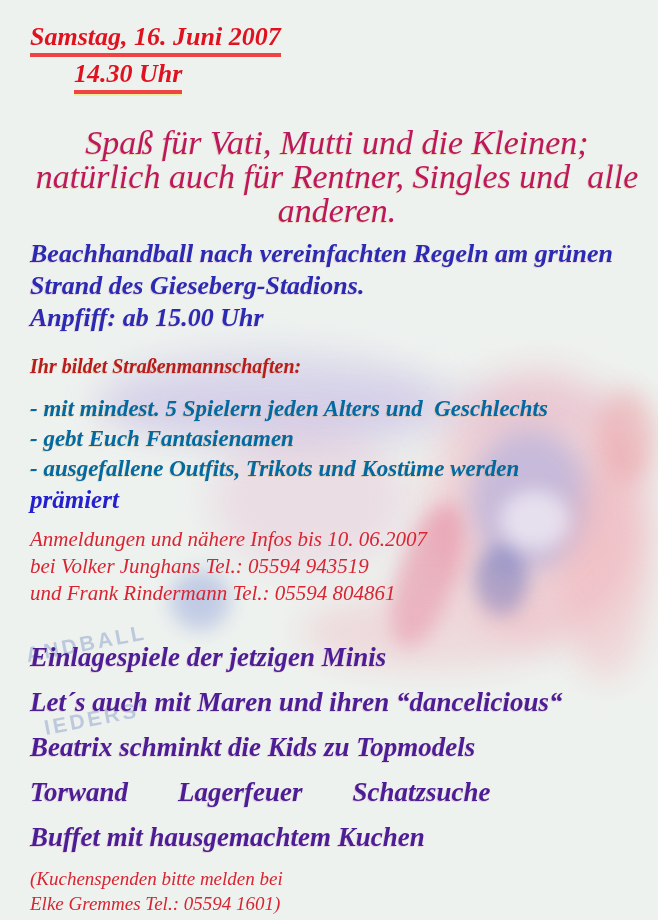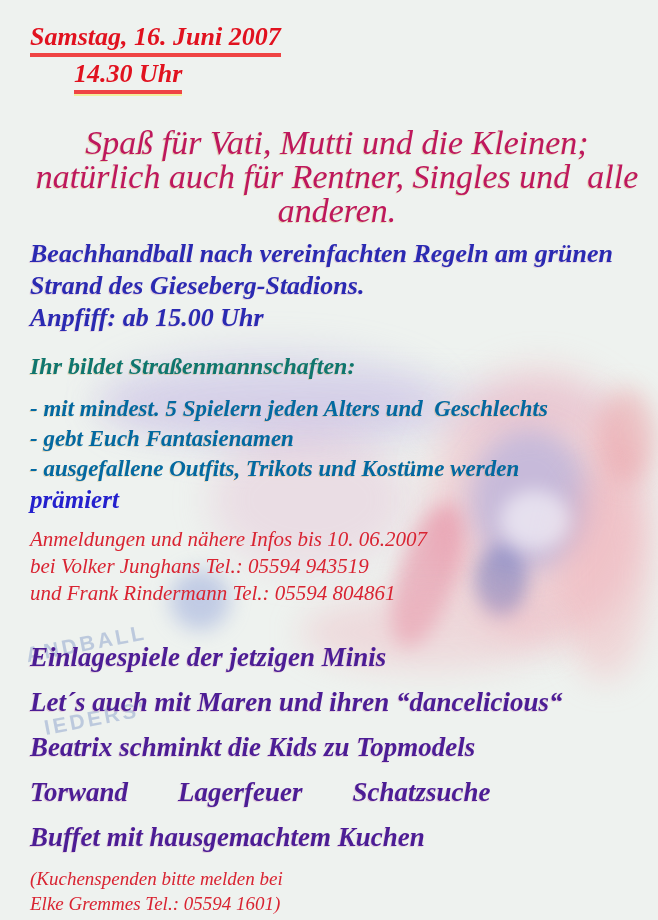--- a/index.html
+++ b/index.html
@@ -61,22 +61,22 @@
     font-size:26px;line-height:32px;
     text-shadow:-1px 1px 0 rgba(190,70,140,0.20);
   }
   .kickoff{
     color:#e1121f;font-weight:bold;font-style:italic;
     font-size:25px;line-height:32px;
   }
 
   .teams-heading{
     margin-top:16px;
-    color:#0f766e;font-weight:bold;font-style:italic;
-    font-size:24px;line-height:32px;
+    color:#b91c1c;font-weight:bold;font-style:italic;
+    font-size:20px;line-height:32px;
     text-shadow:-1px 1px 0 rgba(205,140,40,0.25);
   }
 
   .bullets{margin-top:12px;}
   .bullets .line{
     color:#0369a1;font-weight:bold;font-style:italic;
     font-size:23px;line-height:30px;
     text-shadow:-1px 1px 0 rgba(205,140,40,0.25);
   }
   .praemiert{

